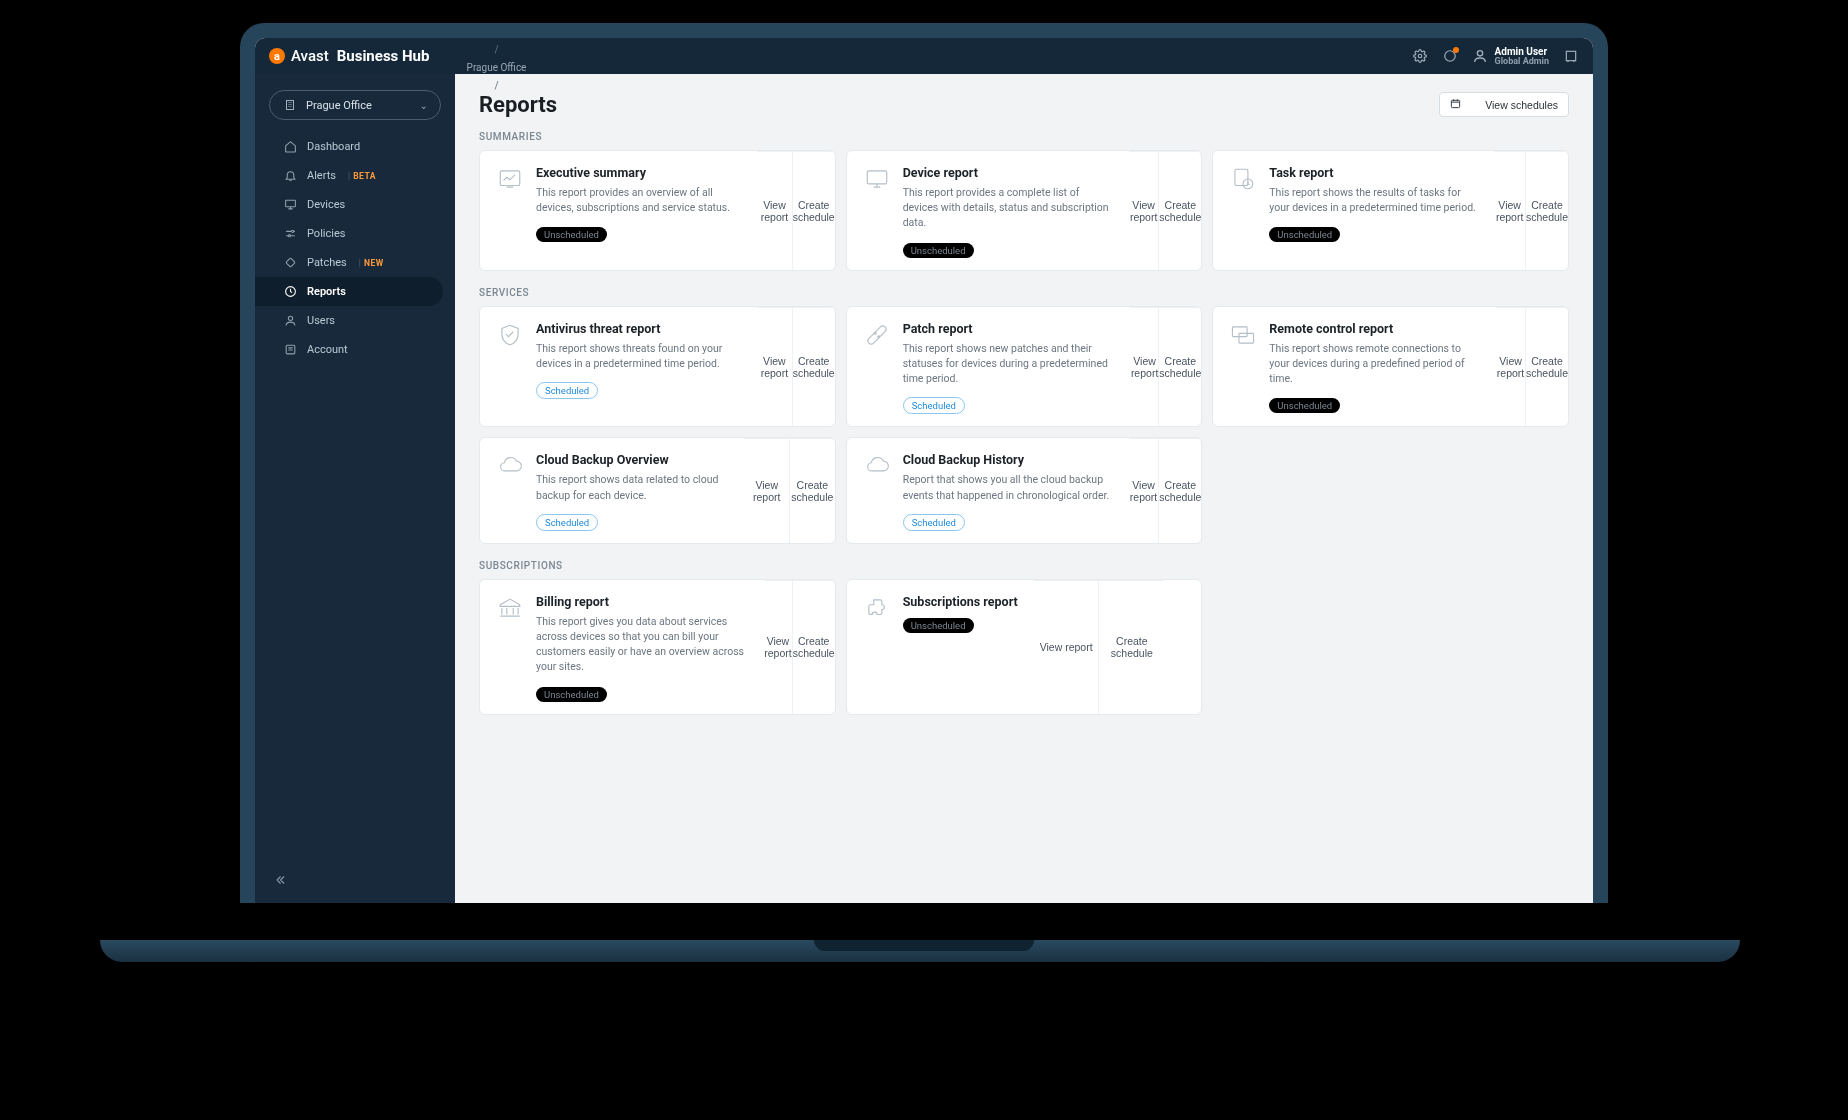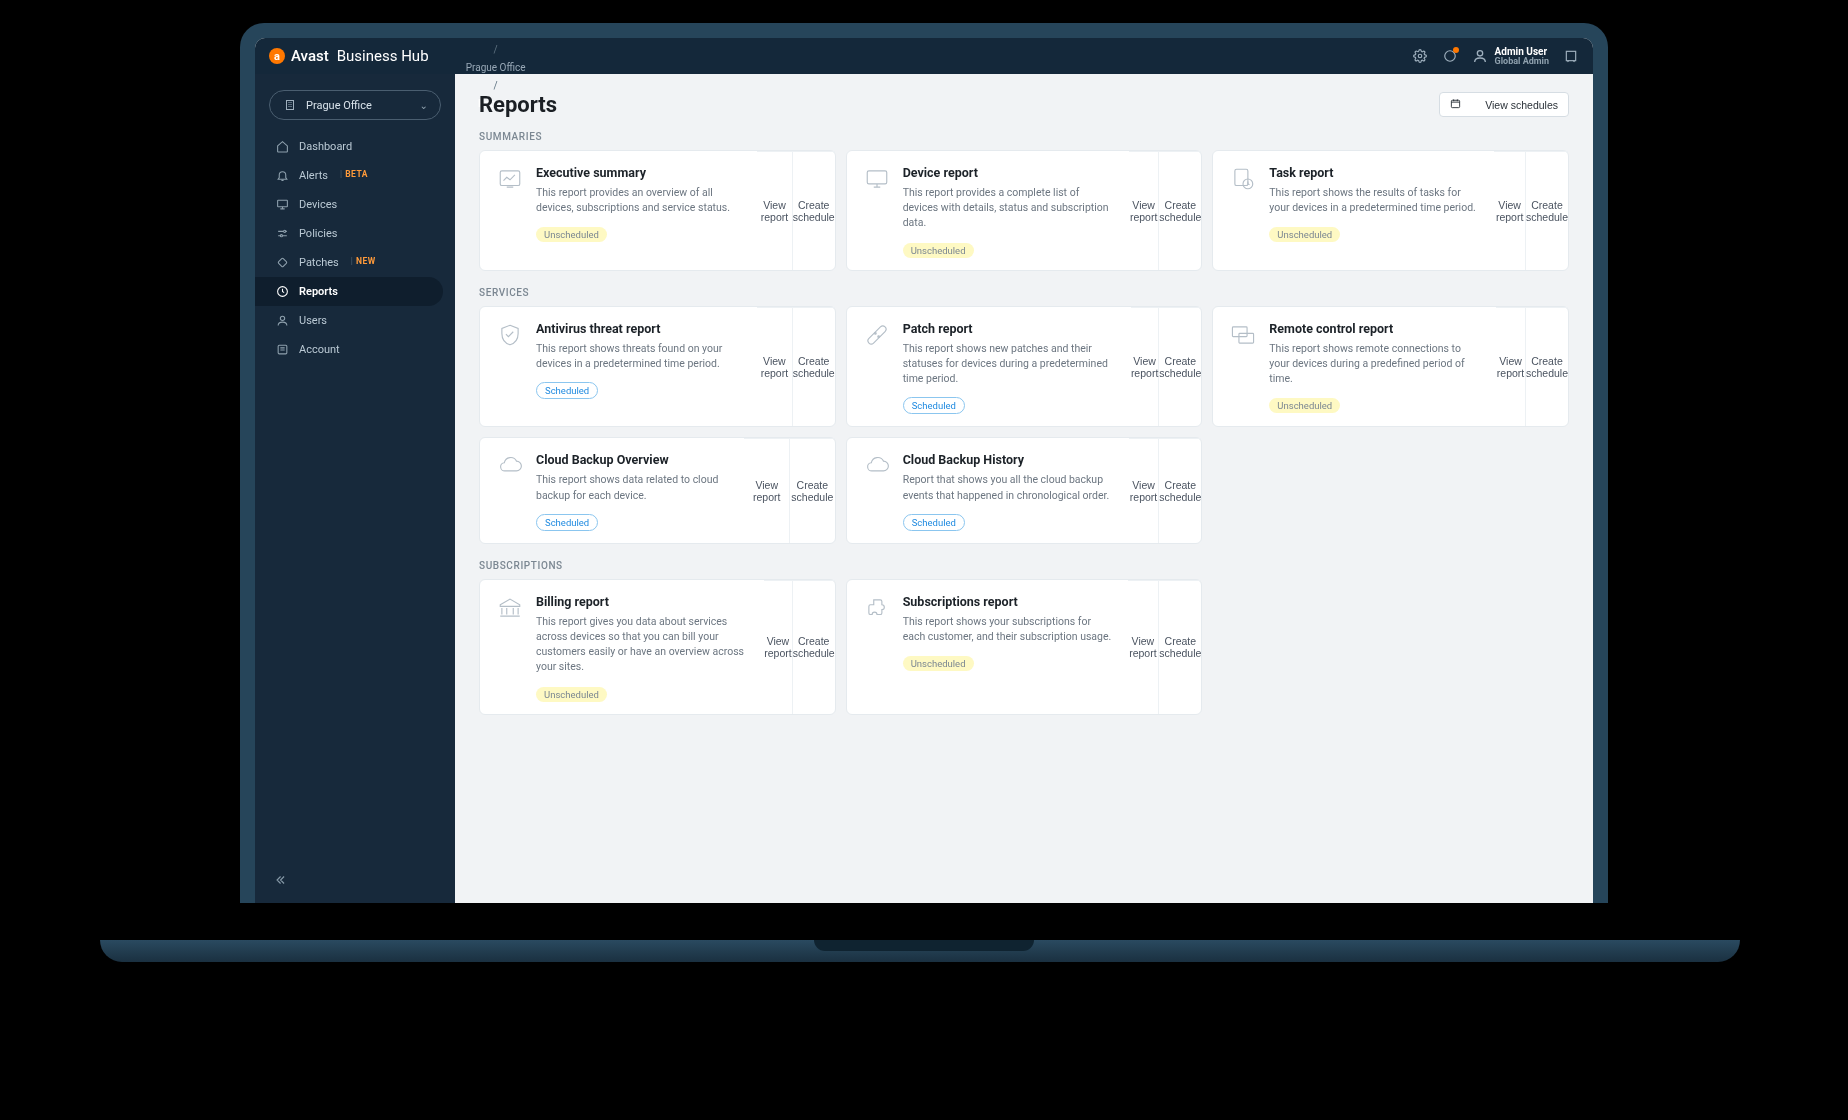--- a/index.html
+++ b/index.html
@@ -61,21 +61,21 @@
     display: flex; align-items: center; gap: 6px;
     font-size: 15px; font-weight: 500; color: #fff;
     margin-right: 22px;
   }
   .brand .logo-icon {
     width: 16px; height: 16px; border-radius: 50%;
     background: #ff7800;
     display: flex; align-items: center; justify-content: center;
     color: #fff; font-size: 11px; font-weight: 700;
   }
-  .brand .thin { font-weight: 400; margin-left: 2px; }
+  .brand .thin { font-weight: 700; margin-left: 2px; }
   .breadcrumb {
     display: flex; align-items: center; gap: 7px;
     font-size: 10px; color: #98a8b6; flex-direction: column;
   }
   .breadcrumb .sep { color: #5f7382; }
   .breadcrumb .cur { color: #fff; font-weight: 500; }
   .topbar-right {
     margin-left: auto; display: flex; align-items: center; gap: 14px;
   }
   .tb-icon {
@@ -101,22 +101,22 @@
   }
   .site-select {
     margin: 4px 14px 12px;
     border: 1px solid #4a5e70; border-radius: 18px;
     padding: 6px 12px; font-size: 11px; color: #d8e2ea;
     display:flex; align-items:center; gap:8px;
   }
   .site-select .chev { margin-left:auto; font-size:10px; color:#8fa1ae; }
   .nav { list-style:none; }
   .nav-item {
-    display:flex; gap:10px;
-    padding: 8px 20px; font-size: 11px; color:#bac9d4;
+    display:flex; align-items:center; gap:10px;
+    padding: 8px 28px; font-size: 11px; color:#bac9d4;
     cursor:pointer;
   }
   .nav-item .ic { width:14px; display:flex; justify-content:center; color:#8ea0ad;}
   .nav-item.active{
     background:#0f1e2d; color:#fff; border-radius: 0 18px 18px 0;
     margin-right: 12px; font-weight:600;
   }
   .nav-item.active .ic{color:#fff;}
   .nav-badge{
     font-size:8.5px; font-weight:700; letter-spacing:.5px;
@@ -163,21 +163,21 @@
   .card-icon svg{width:26px;height:26px;stroke:#b4bec7;fill:none;stroke-width:1.4;}
   .card-text{ flex:1; }
   .card-title{
     font-size:12.5px; font-weight:700; color:#1c2228; margin-bottom:5px;
   }
   .card-desc{
     font-size:10.5px; color:#6c7681; line-height:1.45; margin-bottom:8px;
   }
   .status-pill{
     display:inline-block; font-size:9.5px; padding:2px 8px;
-    border-radius:10px; color:#7b8792; background:#fef9c3;
+    border-radius:10px; color:#7b8792; background:#000000;
   }
   .status-pill.scheduled{
     color:#1f8ae0; background:#fff; border:1px solid #8bc6ef;
   }
   .card-actions{
     border-top:1px solid #edf1f4; display:flex;
   }
   .card-actions button{
     flex:1; background:none; border:none; padding:9px 0;
     font-size:10.5px; color:#4a5360; cursor:pointer;
@@ -534,21 +534,20 @@
               </div>
               <div class="card">
       <div class="card-body">
         <div class="card-icon">
                     <svg viewBox="0 0 32 32">
                       <path d="M12 6h8a2 2 0 0 1 2 2v4a3 3 0 1 1 0 6v4a2 2 0 0 1-2 2h-4a3 3 0 1 0-6 0H8a2 2 0 0 1-2-2v-8a2 2 0 0 1 2-2h4z"></path>
                     </svg>
                   </div>
         <div class="card-text">
           <div class="card-title">Subscriptions report</div>
-          <div class="card-desc">This report shows your subscriptions for each customer, and their subscription usage.</div>
           <span class="status-pill ">Unscheduled</span>
         </div>
       </div>
       <div class="card-actions">
         <button>View report</button>
         <button>Create schedule</button>
       </div>
               </div>
             </div>
           </div>

